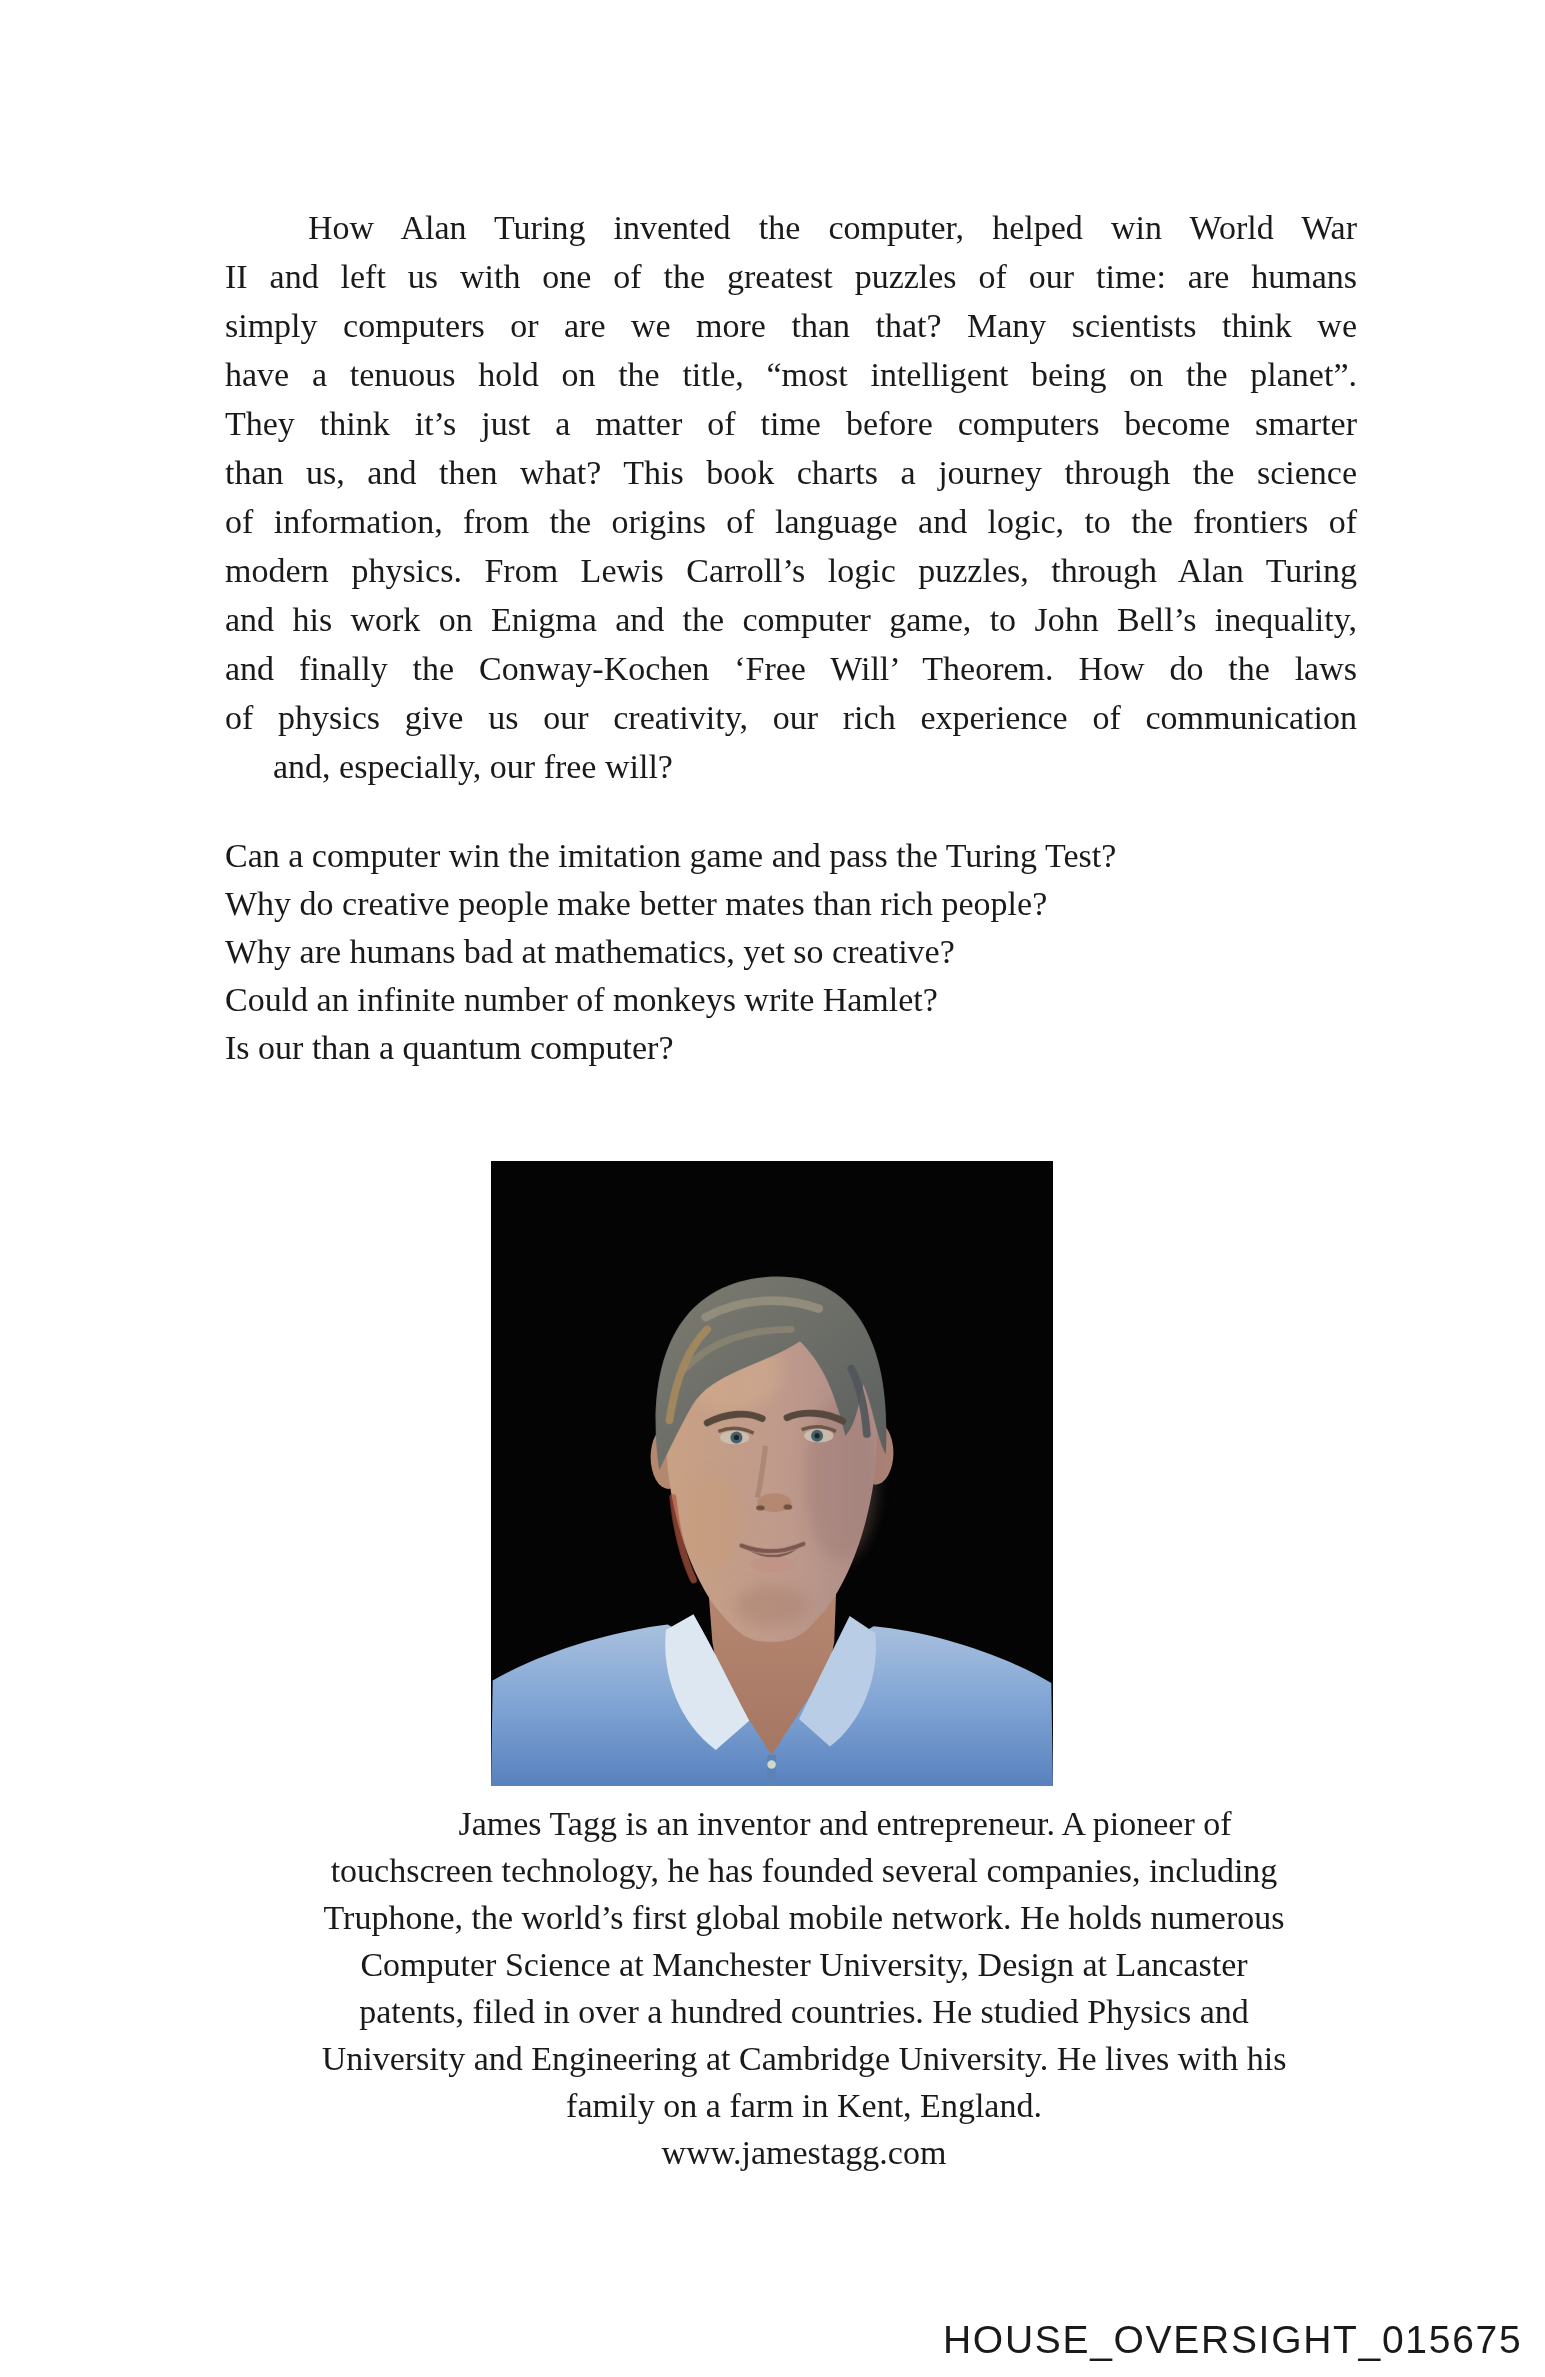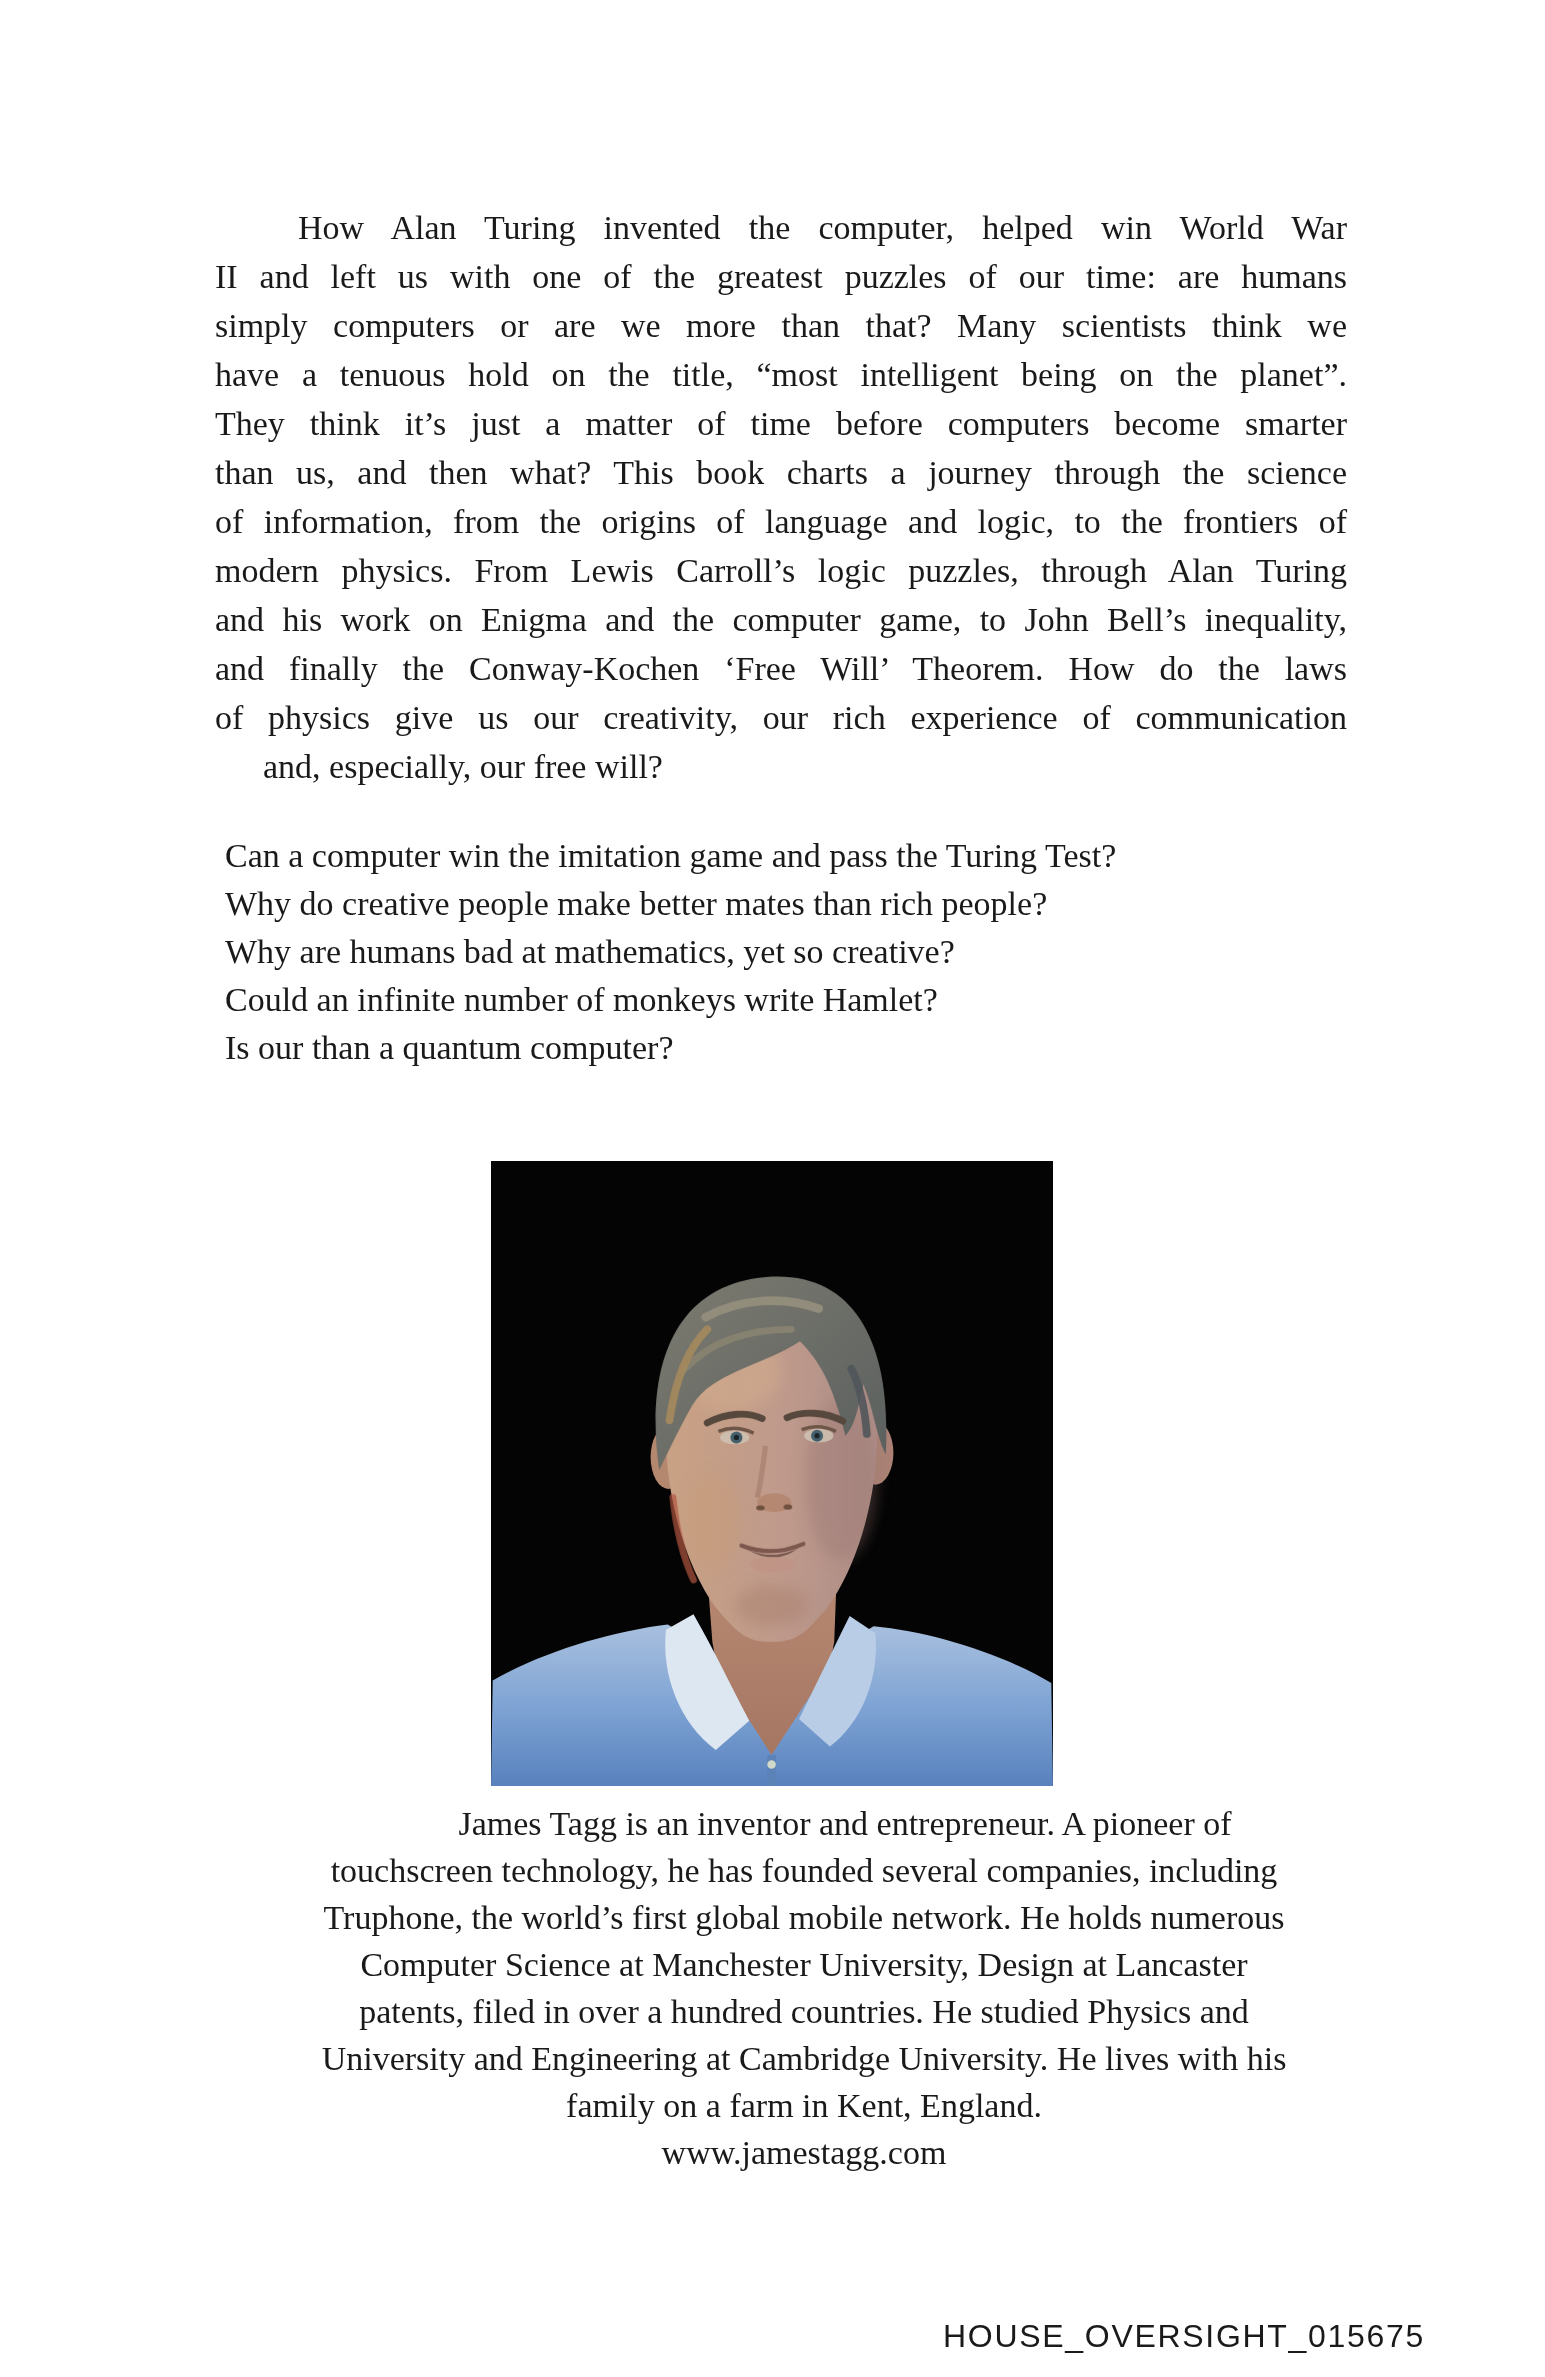--- a/index.html
+++ b/index.html
@@ -4,21 +4,21 @@
 <style>
   html,body { margin:0; padding:0; background:#e8e8e8; }
   .page {
     position:relative; width:1545px; height:2377px; margin:0 auto;
     background:#ffffff; overflow:hidden;
     font-family:"Liberation Serif","DejaVu Serif",serif;
     color:#1a1a1a;
   }
   
   .synopsis {
-    position:absolute; left:215px; top:203px; width:1132px;
+    position:absolute; left:225px; top:203px; width:1132px;
     font-size:34px; line-height:49px;
   }
   .jline { text-align:justify; text-align-last:justify; white-space:nowrap; }
   .jline.first { padding-left:83px; }
   .jline.last  { text-align-last:left; white-space:normal;margin-left:48px; }
   
   .questions {
     position:absolute; left:225px; top:832px; width:1132px;
     font-size:34px; line-height:48px; 
   }
@@ -31,21 +31,21 @@
   
   .bio {
     position:absolute; left:238px; top:1800px; width:1132px;
     font-size:34px; line-height:47px; text-align:center;
   }
   .bio .first { padding-left:82px; }
   
   .watermark {
     position:absolute; left:943px; top:2318px;
     font-family:"Liberation Sans","DejaVu Sans",sans-serif;
-    font-size:32px; letter-spacing:1.7px; color:#1a1a1a; white-space:nowrap;
+    font-size:39px; letter-spacing:1.7px; color:#1a1a1a; white-space:nowrap;
   }
 </style>
 </head>
 <body>
 
 <div class="page">
 
   <div class="synopsis">
     <div class="jline first">How Alan Turing invented the computer, helped win World War</div>
     <div class="jline">II and left us with one of the greatest puzzles of our time: are humans</div>

